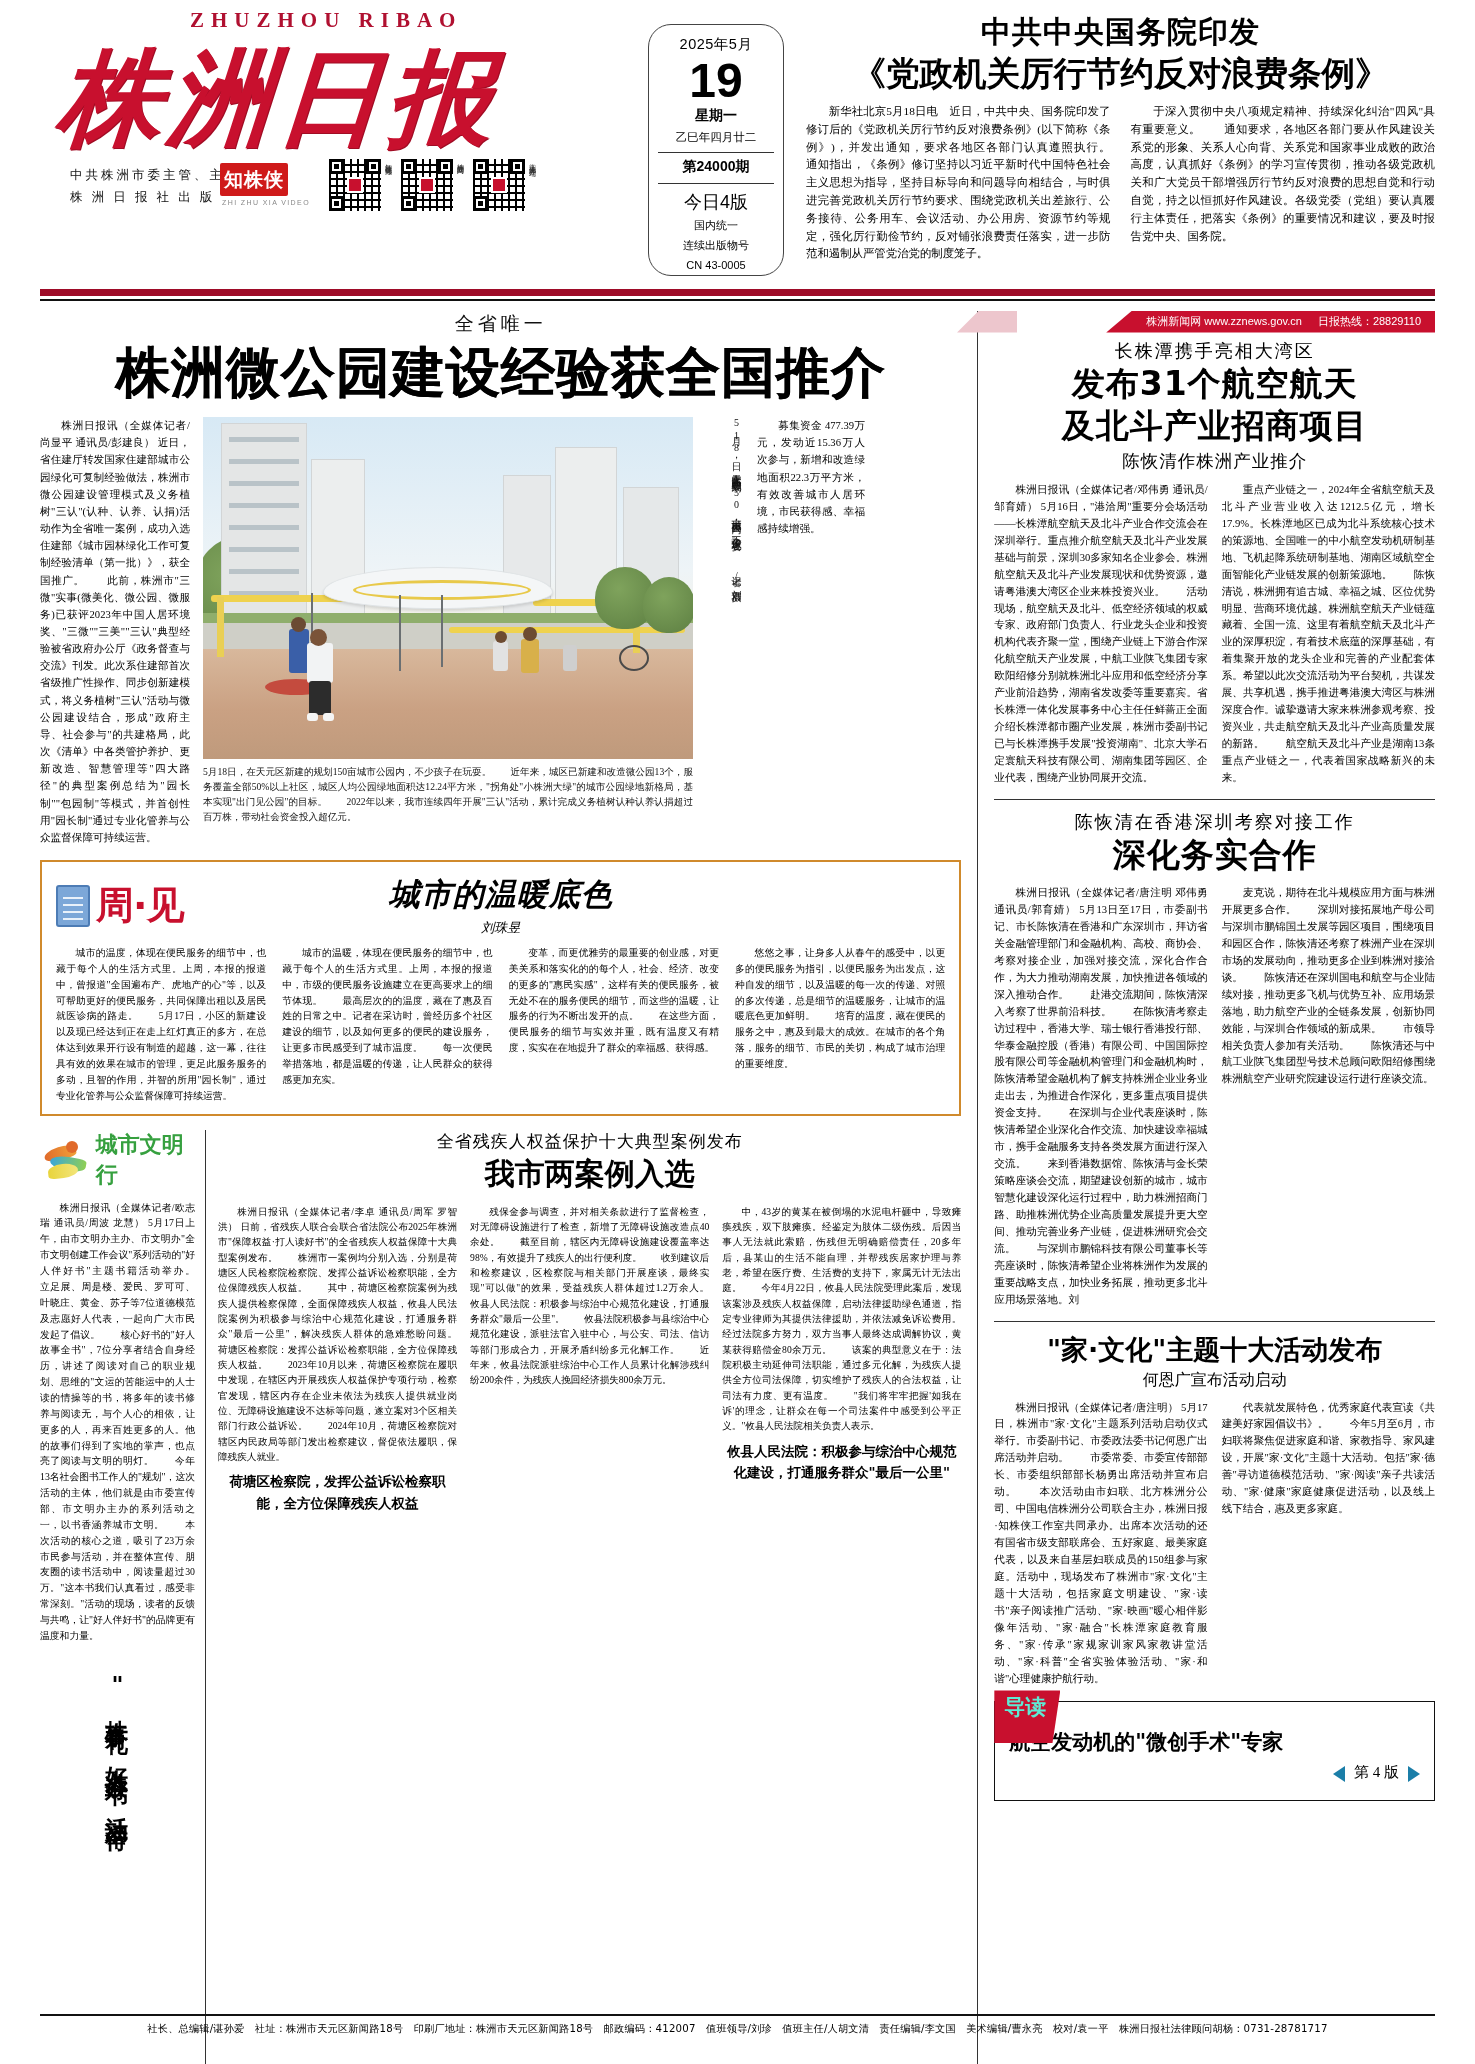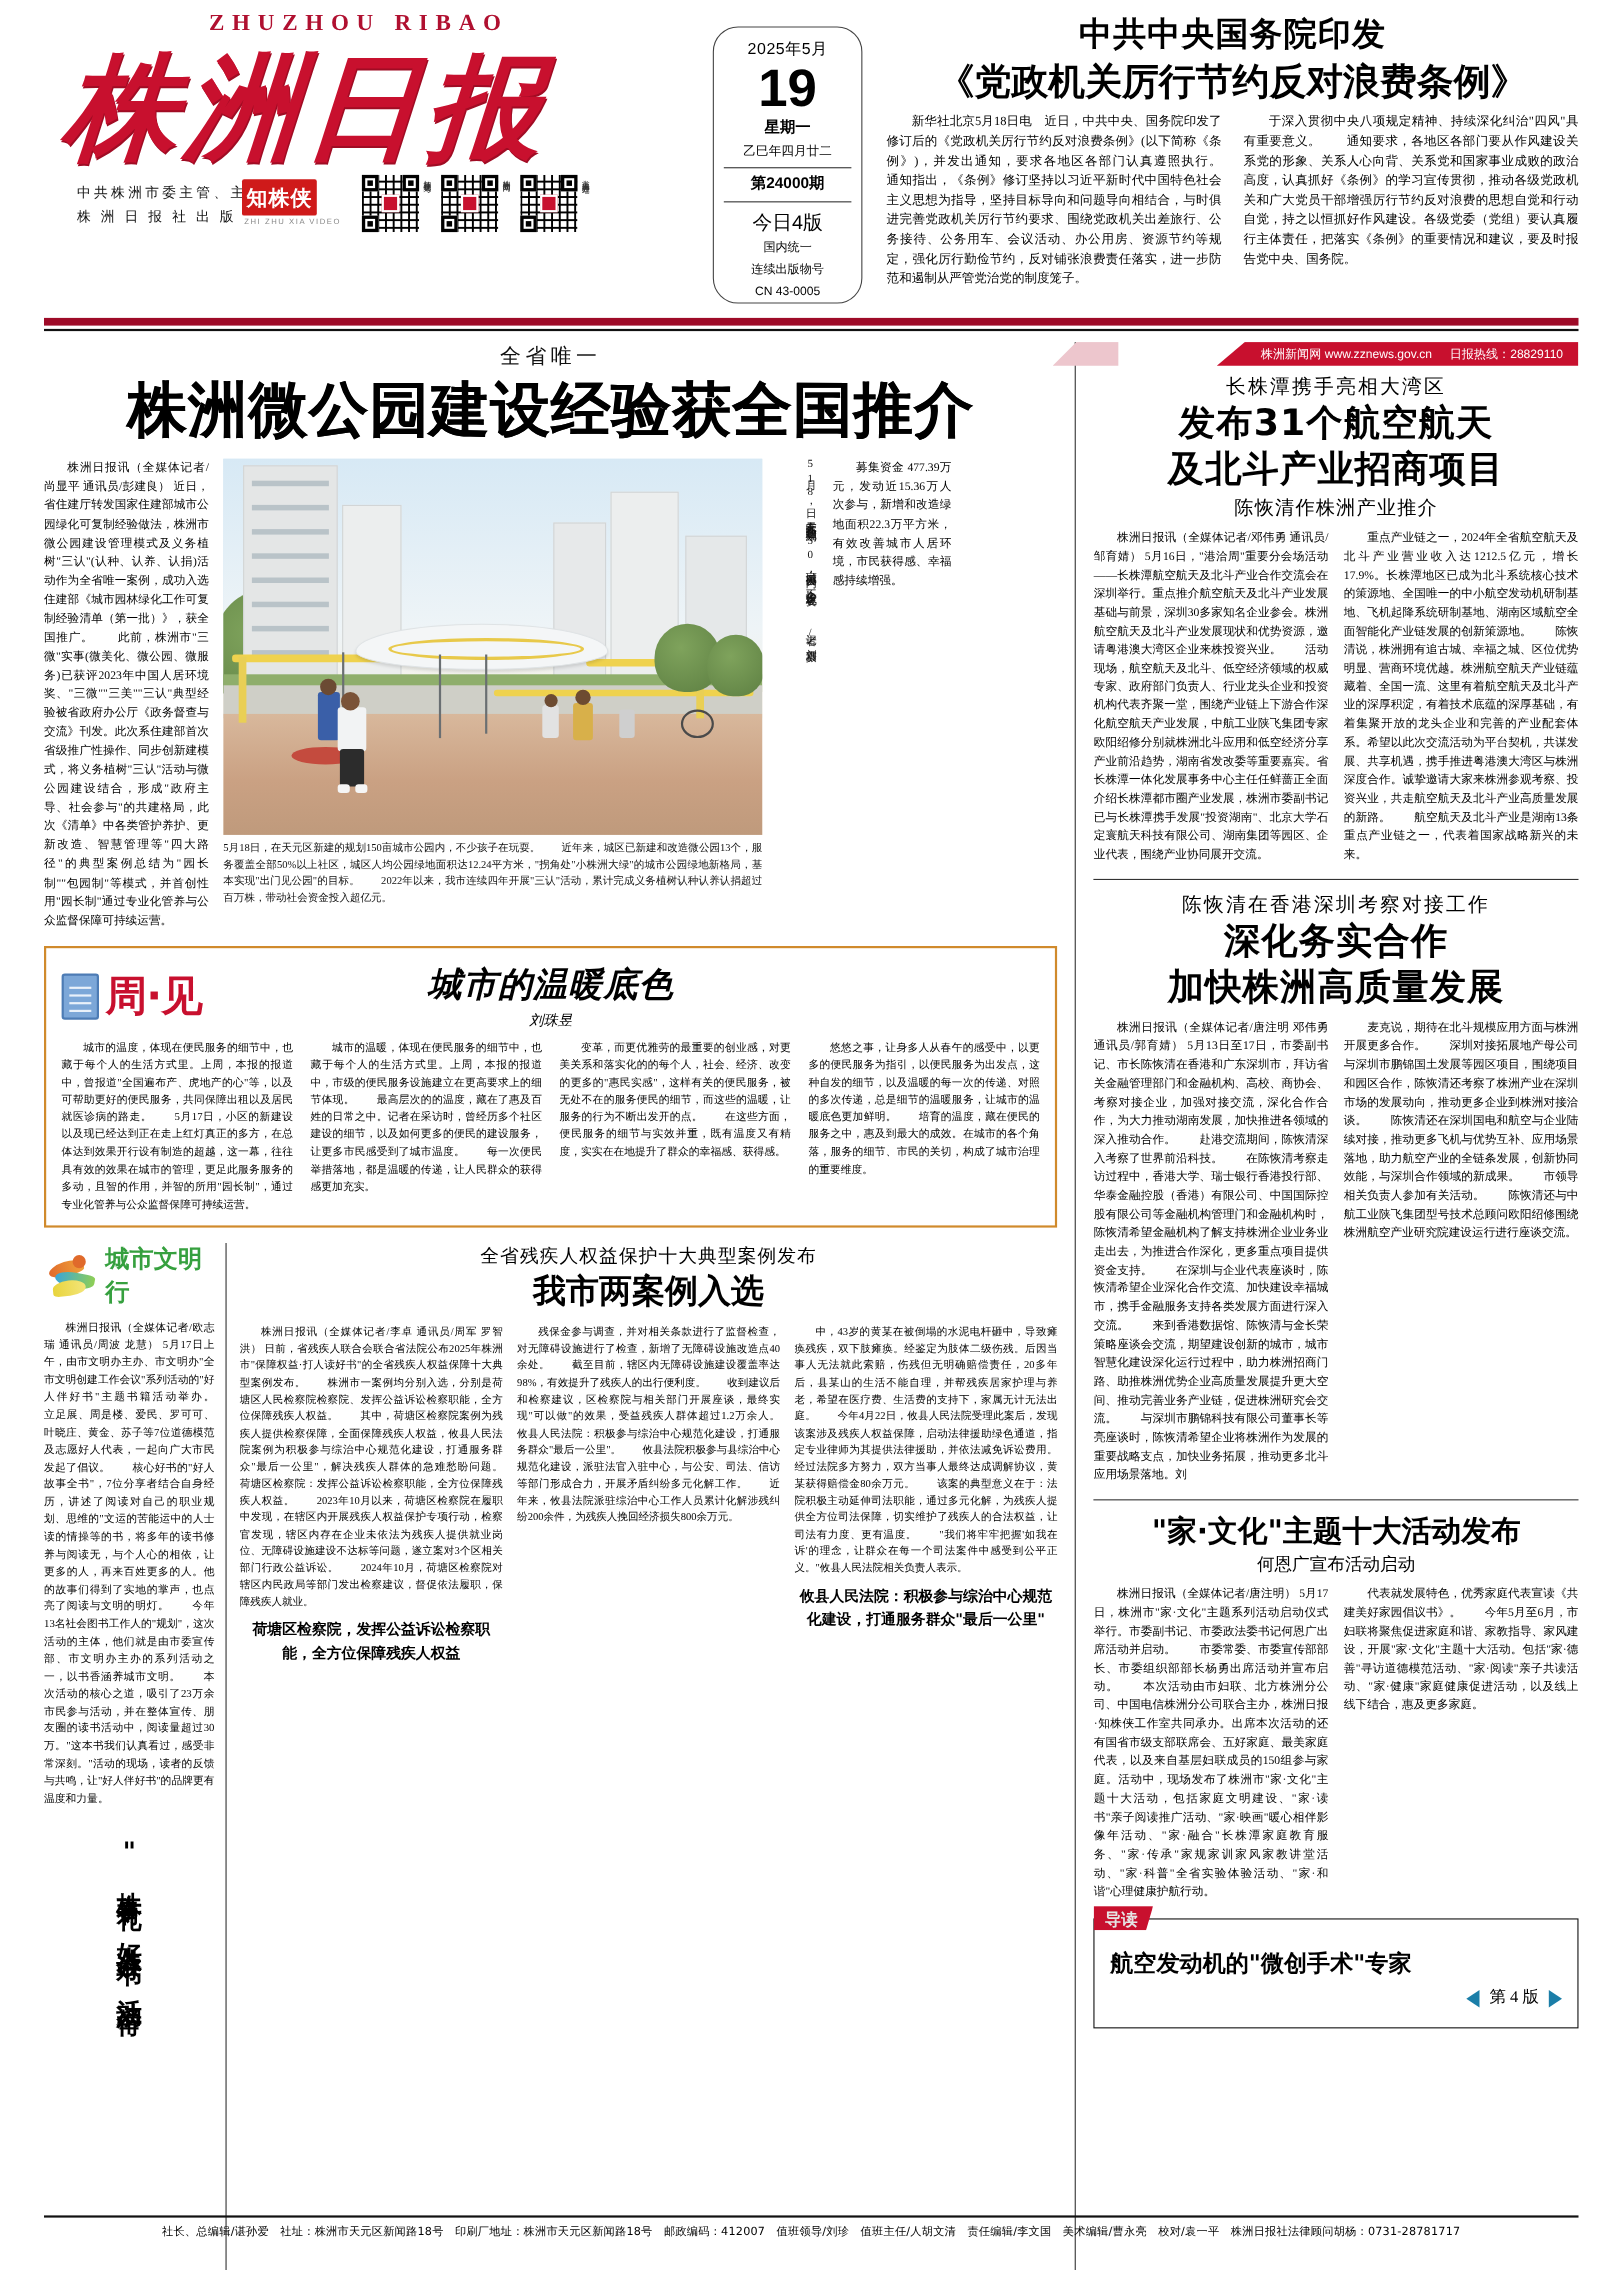--- a/index.html
+++ b/index.html
@@ -214,22 +214,22 @@
   .bm-body p { text-indent:2em; }
   .bm-sub { font-size: 13.5px; font-weight:bold; text-align:center; margin: 7px 0 4px; font-family:"DejaVu Sans",sans-serif; }
 
   
   .br-title { text-align:center; font-size: 27px; font-weight:bold; font-family:"DejaVu Sans",sans-serif; letter-spacing:0px; }
   .br-sub { text-align:center; font-size: 16px; font-family:"DejaVu Sans",sans-serif; margin-top:2px; }
   .guide {
     border: 1.4px solid #111; margin-top: 14px; position: relative; height: 100px; padding: 26px 14px 0 14px;
   }
   .guide-tab {
-    position:absolute; left: -1px; top: -12px; background:#c8102e; color:#e5e5e5;
-    font-size: 15px; font-weight:bold; padding: 3px 14px 0 10px;
+    position:absolute; left: -1px; top: -12px; background:#c8102e; color:#5eead4;
+    font-size: 21px; font-weight:bold; padding: 3px 14px 22px 10px;
     font-family:"DejaVu Sans",sans-serif; clip-path: polygon(0 0, 100% 0, 88% 100%, 0 100%);
   }
   .guide-text { font-size: 21px; font-weight:bold; font-family:"DejaVu Sans",sans-serif; }
   .guide-page { text-align:right; font-size: 15px; margin-top:7px; display:flex; justify-content:flex-end; align-items:flex-end; gap:9px; }
   .tri-l { width:0;height:0;border-top:8px solid transparent;border-bottom:8px solid transparent;border-right:12px solid #1b7ea8; }
   .tri-r { width:0;height:0;border-top:8px solid transparent;border-bottom:8px solid transparent;border-left:12px solid #1b7ea8; }
 
   
   .footer { position:absolute; left:40px; right:40px; bottom: 28px; }
   .footer .fr { height: 2.4px; background:#111; }
@@ -501,21 +501,20 @@
           </div>
         <div>
             <p>重点产业链之一，2024年全省航空航天及北斗产业营业收入达1212.5亿元，增长17.9%。长株潭地区已成为北斗系统核心技术的策源地、全国唯一的中小航空发动机研制基地、飞机起降系统研制基地、湖南区域航空全面智能化产业链发展的创新策源地。　　陈恢清说，株洲拥有追古城、幸福之城、区位优势明显、营商环境优越。株洲航空航天产业链蕴藏着、全国一流、这里有着航空航天及北斗产业的深厚积淀，有着技术底蕴的深厚基础，有着集聚开放的龙头企业和完善的产业配套体系。希望以此次交流活动为平台契机，共谋发展、共享机遇，携手推进粤港澳大湾区与株洲深度合作。诚挚邀请大家来株洲参观考察、投资兴业，共走航空航天及北斗产业高质量发展的新路。　　航空航天及北斗产业是湖南13条重点产业链之一，代表着国家战略新兴的未来。</p>
           </div>
       </div>
 
       <hr class="rc-hr">
 
       <div class="rc-kicker">陈恢清在香港深圳考察对接工作</div>
       <div class="rc-title">深化务实合作</div>
-      <div class="rc-title">加快株洲高质量发展</div>
       <div class="rc-body">
         <div>
             <p>株洲日报讯（全媒体记者/唐注明 邓伟勇 通讯员/郭育婧） 5月13日至17日，市委副书记、市长陈恢清在香港和广东深圳市，拜访省关金融管理部门和金融机构、高校、商协会、考察对接企业，加强对接交流，深化合作合作，为大力推动湖南发展，加快推进各领域的深入推动合作。　　赴港交流期间，陈恢清深入考察了世界前沿科技。　　在陈恢清考察走访过程中，香港大学、瑞士银行香港投行部、华泰金融控股（香港）有限公司、中国国际控股有限公司等金融机构管理门和金融机构时，陈恢清希望金融机构了解支持株洲企业业务业走出去，为推进合作深化，更多重点项目提供资金支持。　　在深圳与企业代表座谈时，陈恢清希望企业深化合作交流、加快建设幸福城市，携手金融服务支持各类发展方面进行深入交流。　　来到香港数据馆、陈恢清与金长荣策略座谈会交流，期望建设创新的城市，城市智慧化建设深化运行过程中，助力株洲招商门路、助推株洲优势企业高质量发展提升更大空间、推动完善业务产业链，促进株洲研究会交流。　　与深圳市鹏锦科技有限公司董事长等亮座谈时，陈恢清希望企业将株洲作为发展的重要战略支点，加快业务拓展，推动更多北斗应用场景落地。刘</p>
           </div>
         <div>
             <p>麦克说，期待在北斗规模应用方面与株洲开展更多合作。　　深圳对接拓展地产母公司与深圳市鹏锦国土发展等园区项目，围绕项目和园区合作，陈恢清还考察了株洲产业在深圳市场的发展动向，推动更多企业到株洲对接洽谈。　　陈恢清还在深圳国电和航空与企业陆续对接，推动更多飞机与优势互补、应用场景落地，助力航空产业的全链条发展，创新协同效能，与深圳合作领域的新成果。　　市领导相关负责人参加有关活动。　　陈恢清还与中航工业陕飞集团型号技术总顾问欧阳绍修围绕株洲航空产业研究院建设运行进行座谈交流。</p>
           </div>
       </div>
 
       <hr class="rc-hr">

